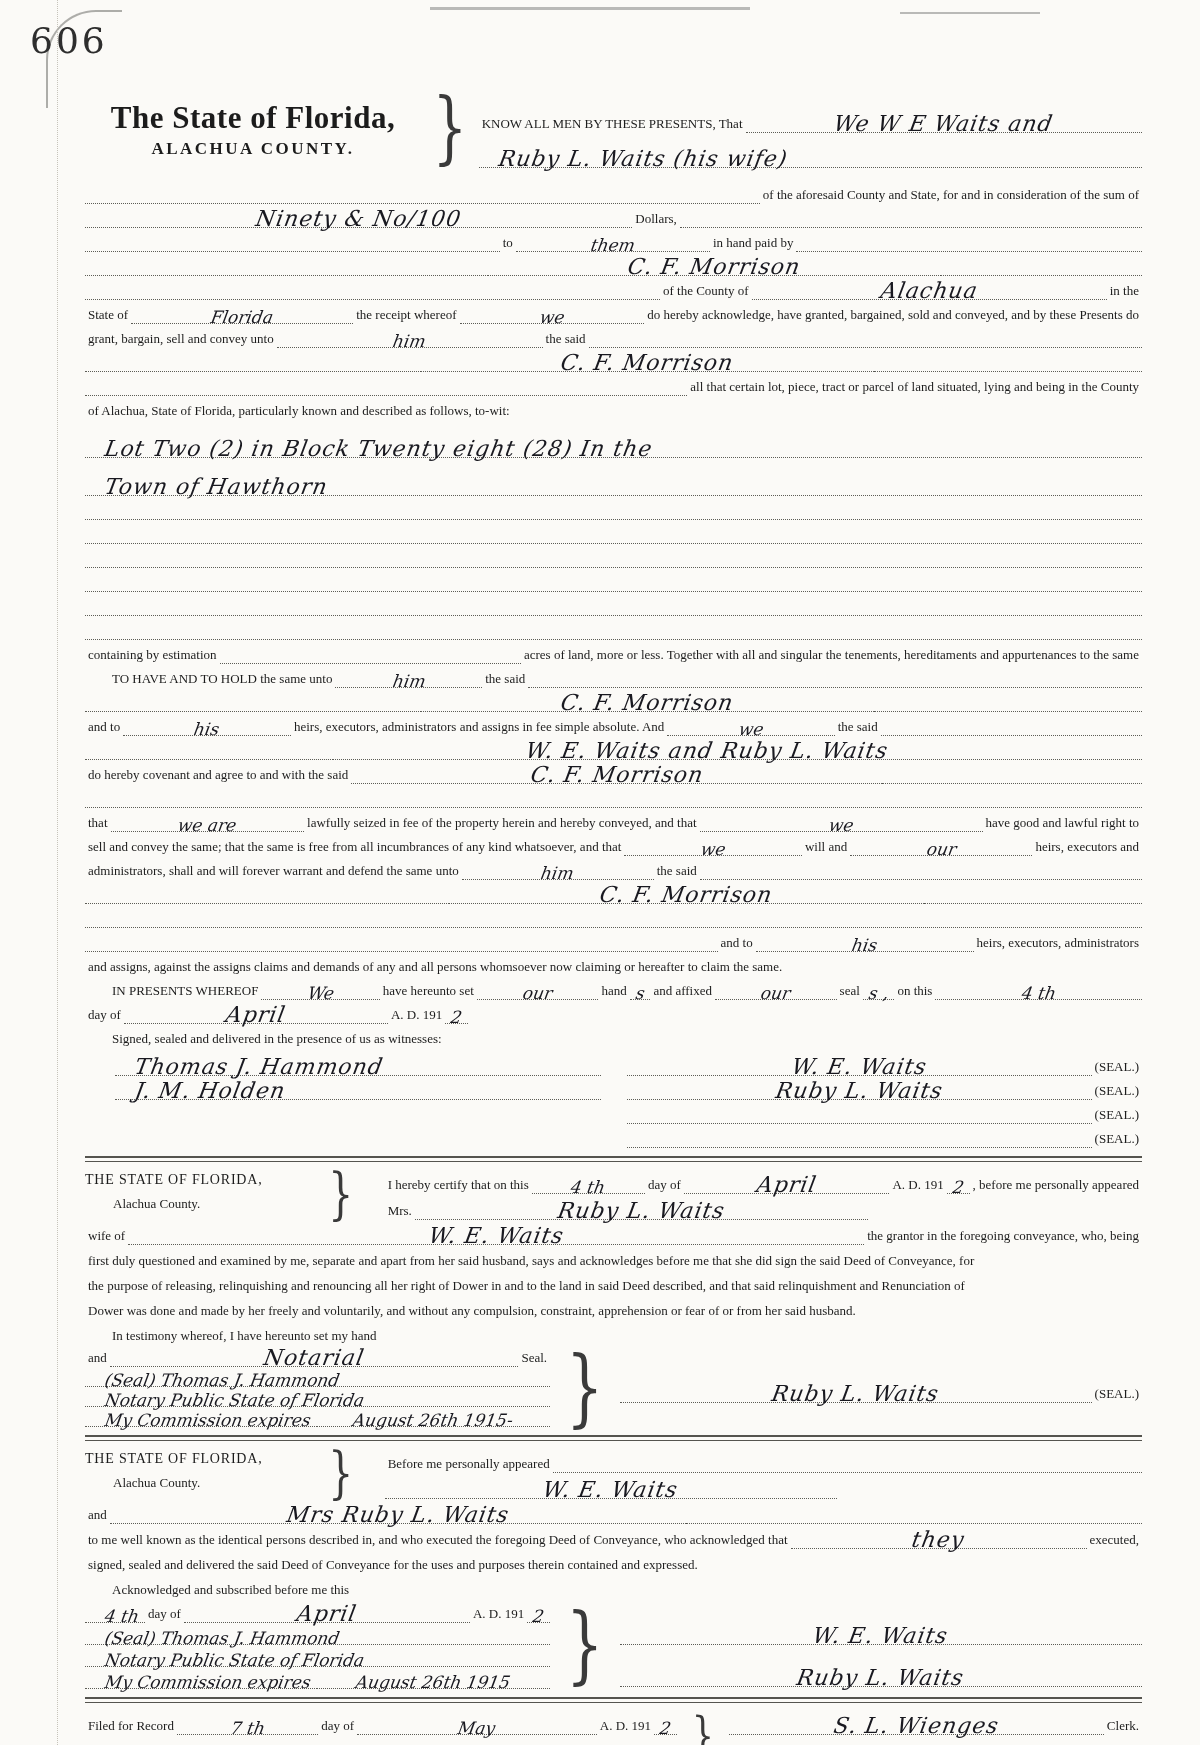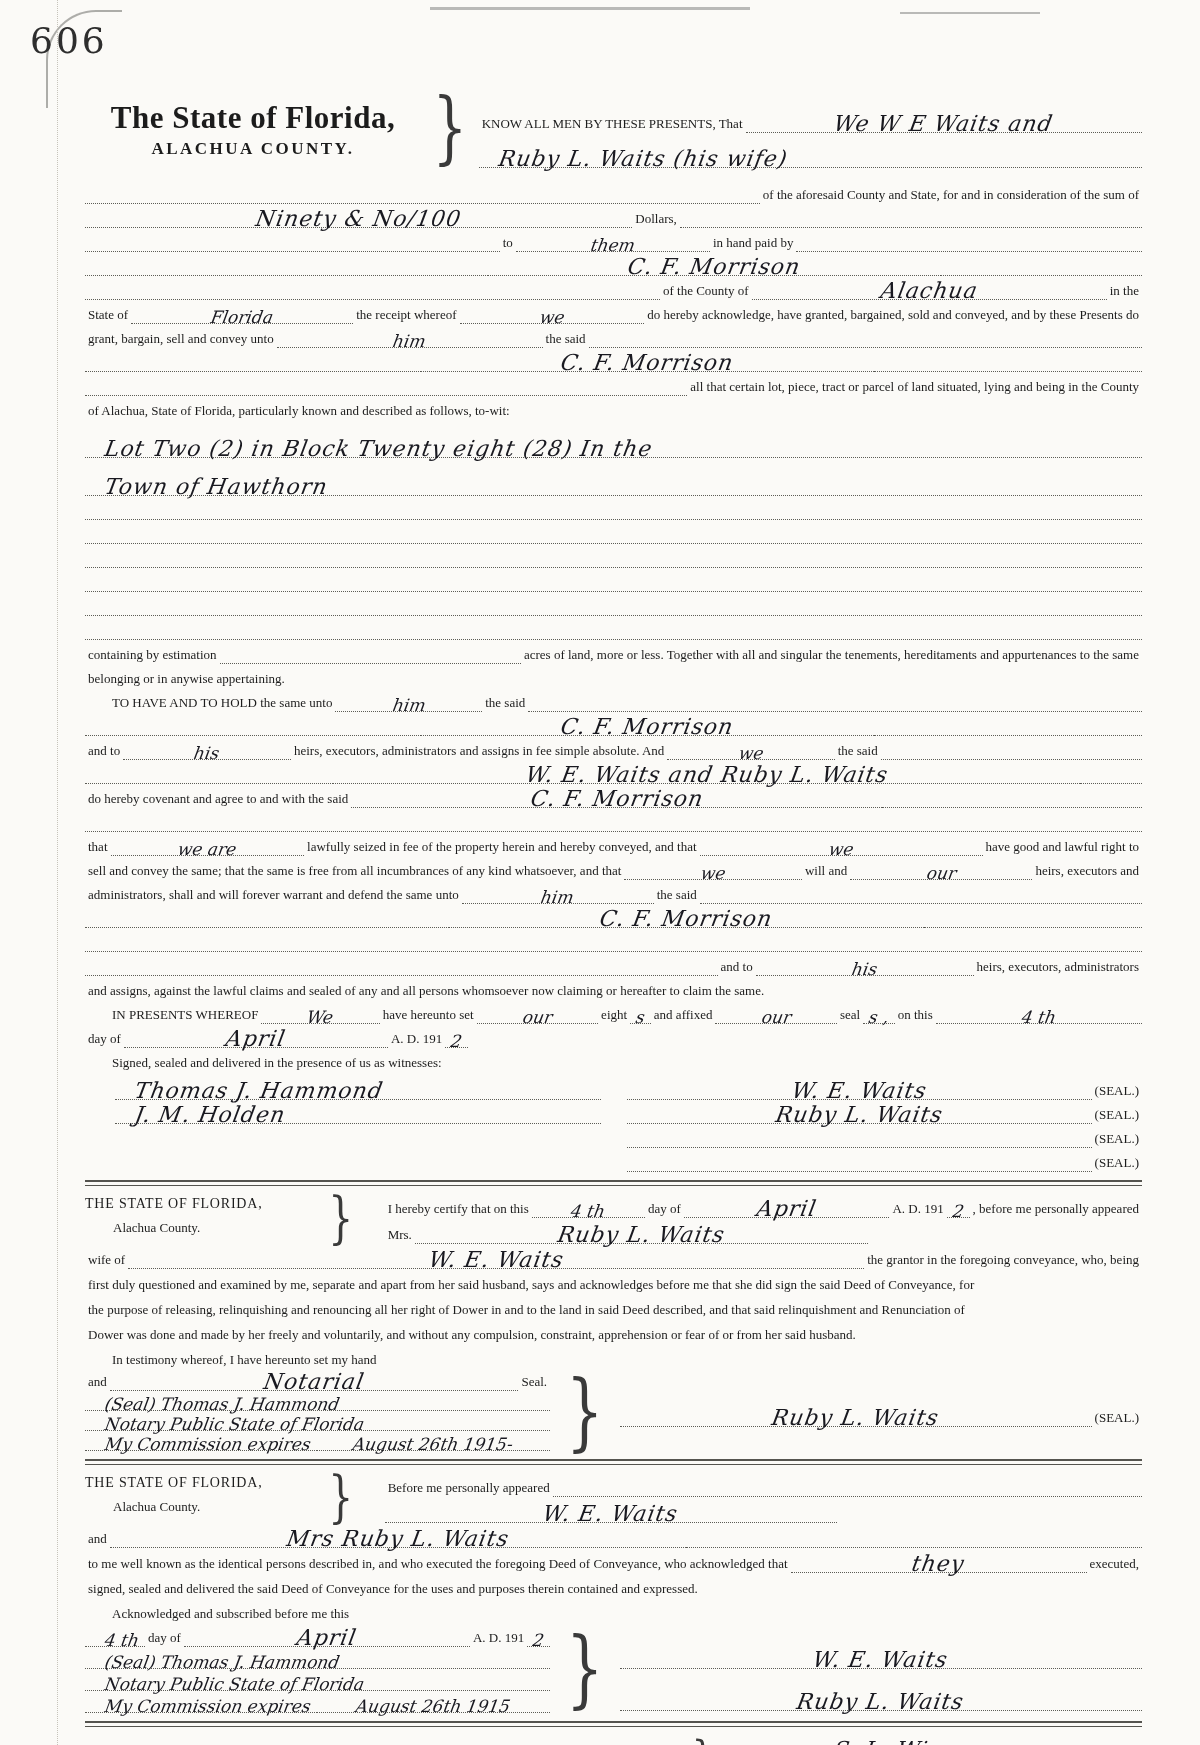--- a/index.html
+++ b/index.html
@@ -208,24 +208,20 @@
           <span class="fill" style="flex-grow: 1;"></span>
         </div>
         <div class="fline">
           <span class="fill" style="flex-grow: 1;"></span>
         </div>
         <div class="fline">
           <span class="print">containing by estimation</span>
           <span class="fill" style="flex-grow: 2;"></span>
           <span class="print">acres of land, more or less.  Together with all and singular the tenements, hereditaments and appurtenances to the same</span>
         </div>
-        <div class="fline">
-          <span class="print">belonging or in anywise appertaining.</span>
-          <span class="fill nodot" style="flex-grow: 1;"></span>
-        </div>
         <div class="fline ind">
           <span class="print">TO HAVE AND TO HOLD the same unto</span>
           <span class="fill" style="flex-grow: 1;">
             <span class="hand">him</span>
           </span>
           <span class="print">the said</span>
           <span class="fill" style="flex-grow: 6;"></span>
         </div>
         <div class="fline">
           <span class="fill" style="flex-grow: 5;"></span>
@@ -305,33 +301,33 @@
         </div>
         <div class="fline">
           <span class="fill" style="flex-grow: 7;"></span>
           <span class="print">and to</span>
           <span class="fill" style="flex-grow: 2;">
             <span class="hand">his</span>
           </span>
           <span class="print">heirs, executors, administrators</span>
         </div>
         <div class="fline">
-          <span class="print">and assigns, against the lawful claims and sealed of any and all persons whomsoever now claiming or hereafter to claim the same.</span>
+          <span class="print">and assigns, against the assigns claims and demands of any and all persons whomsoever now claiming or hereafter to claim the same.</span>
           <span class="fill nodot" style="flex-grow: 1;"></span>
         </div>
         <div class="fline ind">
           <span class="print">IN PRESENTS WHEREOF</span>
           <span class="fill" style="flex-grow: 1;">
             <span class="hand">We</span>
           </span>
           <span class="print">have hereunto set</span>
           <span class="fill" style="flex-grow: 1;">
             <span class="hand">our</span>
           </span>
-          <span class="print">eight</span>
+          <span class="print">hand</span>
           <span class="fill" style="flex-grow: 0;">
             <span class="hand">s</span>
           </span>
           <span class="print">and affixed</span>
           <span class="fill" style="flex-grow: 1;">
             <span class="hand">our</span>
           </span>
           <span class="print">seal</span>
           <span class="fill" style="flex-grow: 0;">
             <span class="hand">s ,</span>

